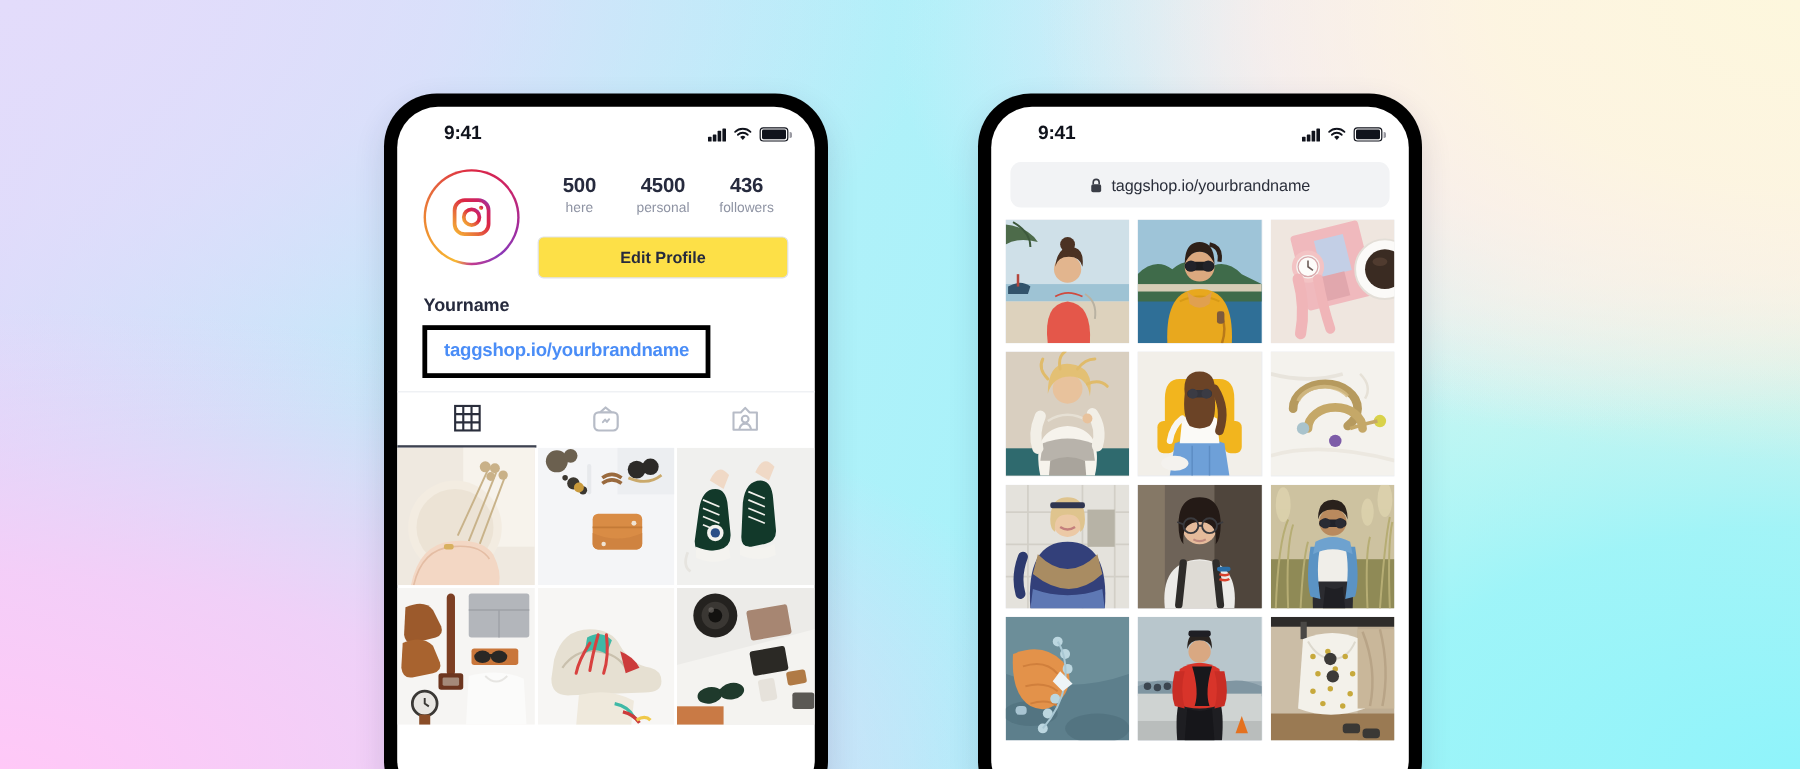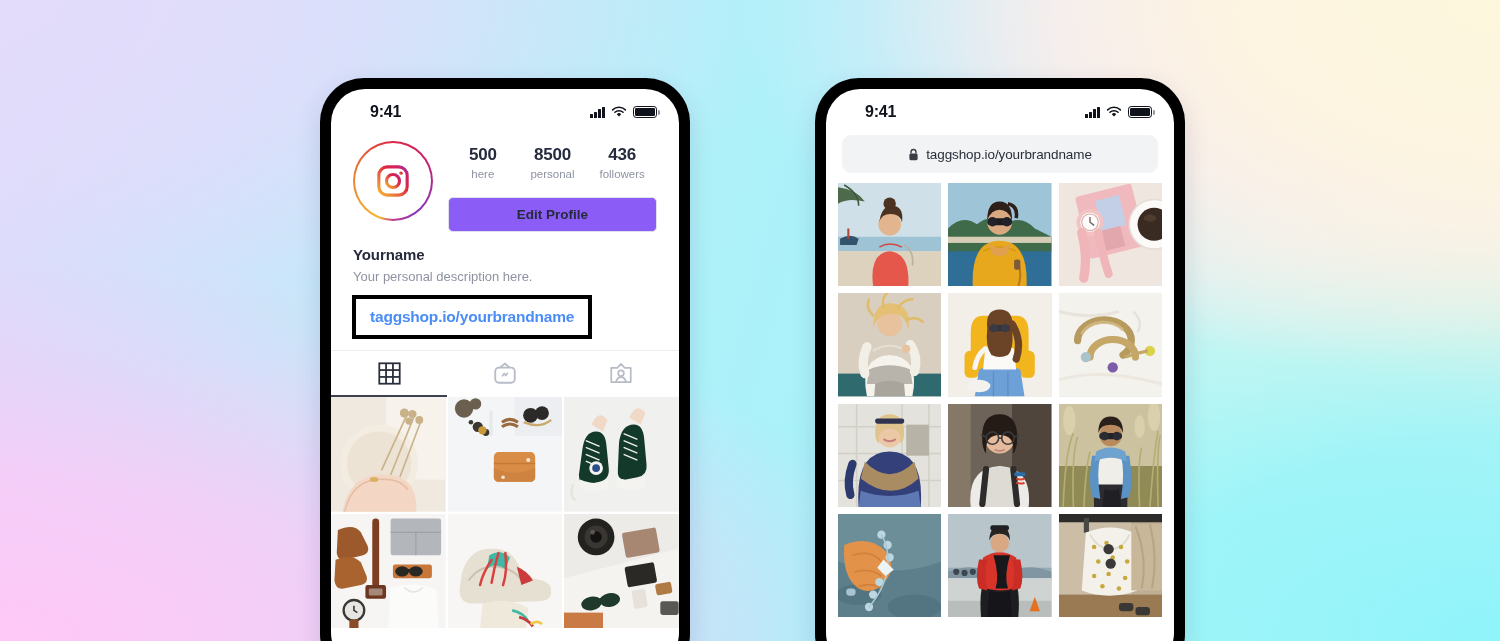--- a/index.html
+++ b/index.html
@@ -145,21 +145,21 @@
   }
   .edit-profile {
     display: block;
     width: 100%;
     margin-top: 14px;
     padding: 9px 0;
     text-align: center;
     font-size: 13.5px;
     font-weight: 700;
     color: #262a3d;
-    background: #8b5cf6;
+    background: #fde047;
     border: 1px solid #dfe1e8;
     border-radius: 5px;
     cursor: pointer;
     font-family: inherit;
   }
 
   
   .bio { padding: 14px 38px 0 22px; }
   .bio-name {
     font-size: 15px;
@@ -299,35 +299,34 @@
         </div>
       </div>
 
       <div class="stats-block">
         <div class="stats-row">
           <div class="stat">
             <span class="stat-num">500</span>
             <span class="stat-label">here</span>
           </div>
           <div class="stat">
-            <span class="stat-num">8500</span>
+            <span class="stat-num">4500</span>
             <span class="stat-label">personal</span>
           </div>
           <div class="stat">
             <span class="stat-num">436</span>
             <span class="stat-label">followers</span>
           </div>
         </div>
         <button class="edit-profile">Edit Profile</button>
       </div>
     </div>
 
     <div class="bio">
       <div class="bio-name">Yourname</div>
-      <div class="bio-desc">Your personal description here.</div>
       <div class="link-highlight">
         <span class="bio-link">taggshop.io/yourbrandname</span>
       </div>
     </div>
 
     <div class="tab-bar">
       <div class="tab active">
         <svg width="25" height="25" viewBox="0 0 24 24">
           <rect x="2.2" y="2.2" width="19.6" height="19.6" fill="none" stroke="currentColor" stroke-width="1.7"></rect>
           <line x1="8.7" y1="2.2" x2="8.7" y2="21.8" stroke="currentColor" stroke-width="1.7"></line>

